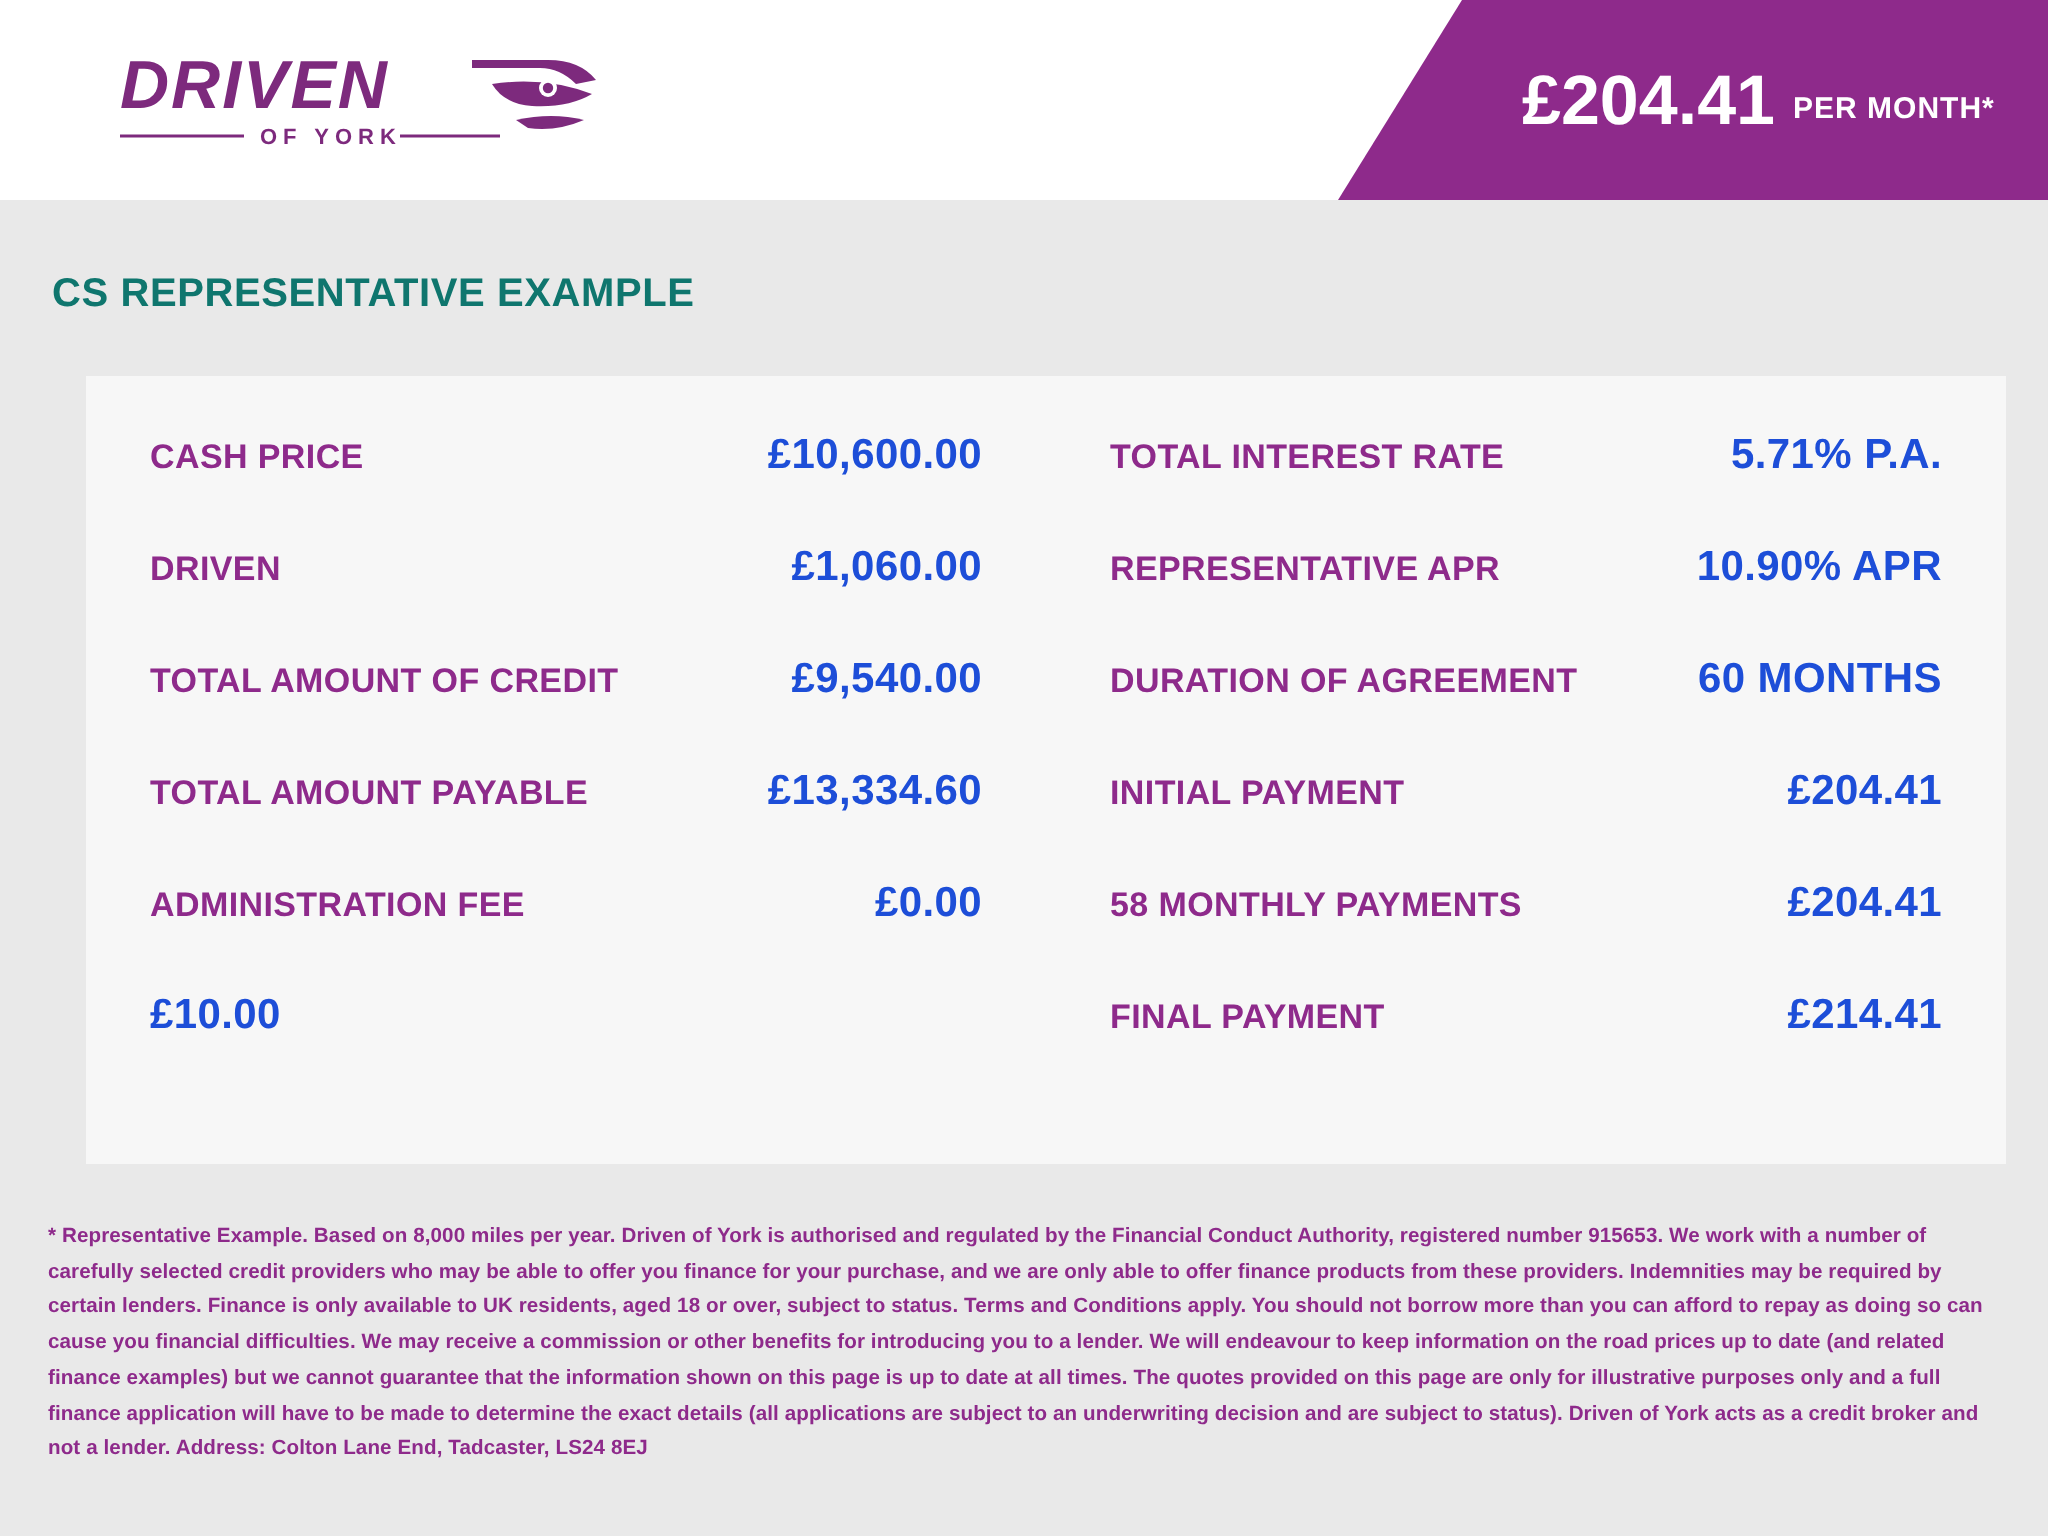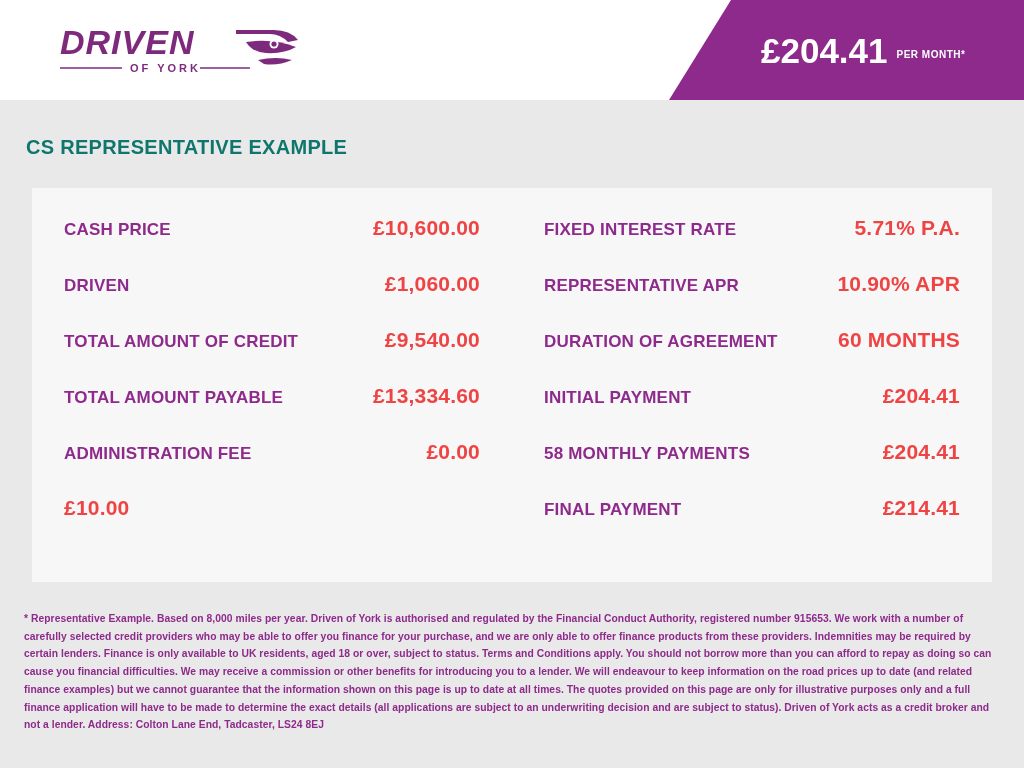--- a/index.html
+++ b/index.html
@@ -53,21 +53,21 @@
     box-sizing: border-box;
     color: #ffffff;
   }
   .price-amount {
     font-size: 35px;
     font-weight: bold;
     letter-spacing: 0px;
     line-height: 1;
   }
   .price-per {
-    font-size: 10px;
+    font-size: 15px;
     font-weight: bold;
     letter-spacing: 0.5px;
     margin-left: 9px;
     position: relative;
     top: 4px;
   }
 
   
   .body-area {
     position: relative;
@@ -84,21 +84,21 @@
     color: #0f766e;
     letter-spacing: 0.3px;
   }
 
   .cards {
     position: absolute;
     left: 21px;
     top: 88px;
     width: 982px;
     display: flex;
-    justify-content: center;
+    justify-content: flex-end;
   }
   .card {
     width: 480px;
     background: #f7f7f7;
     padding: 28px 32px 30px 32px;
     box-sizing: border-box;
   }
   .row {
     display: flex;
     align-items: baseline;
@@ -108,21 +108,21 @@
   .row-label {
     font-size: 17px;
     font-weight: bold;
     color: #8e2a8b;
     letter-spacing: 0.2px;
     white-space: nowrap;
   }
   .row-value {
     font-size: 21px;
     font-weight: bold;
-    color: #ef4444;
+    color: #1d4ed8;
     letter-spacing: 0.2px;
     white-space: nowrap;
     text-align: right;
   }
 
   
   .footer {
     position: relative;
     width: 1024px;
     height: 178px;
@@ -193,21 +193,21 @@
           <span class="row-label">ADMINISTRATION FEE</span>
           <span class="row-value">£0.00</span>
         </div>
         <div class="row">
           <span class="row-value">£10.00</span>
         </div>
       </div>
 
       <div class="card">
         <div class="row">
-          <span class="row-label">FIXED INTEREST RATE</span>
+          <span class="row-label">TOTAL INTEREST RATE</span>
           <span class="row-value">5.71% P.A.</span>
         </div>
         <div class="row">
           <span class="row-label">REPRESENTATIVE APR</span>
           <span class="row-value">10.90% APR</span>
         </div>
         <div class="row">
           <span class="row-label">DURATION OF AGREEMENT</span>
           <span class="row-value">60 MONTHS</span>
         </div>

